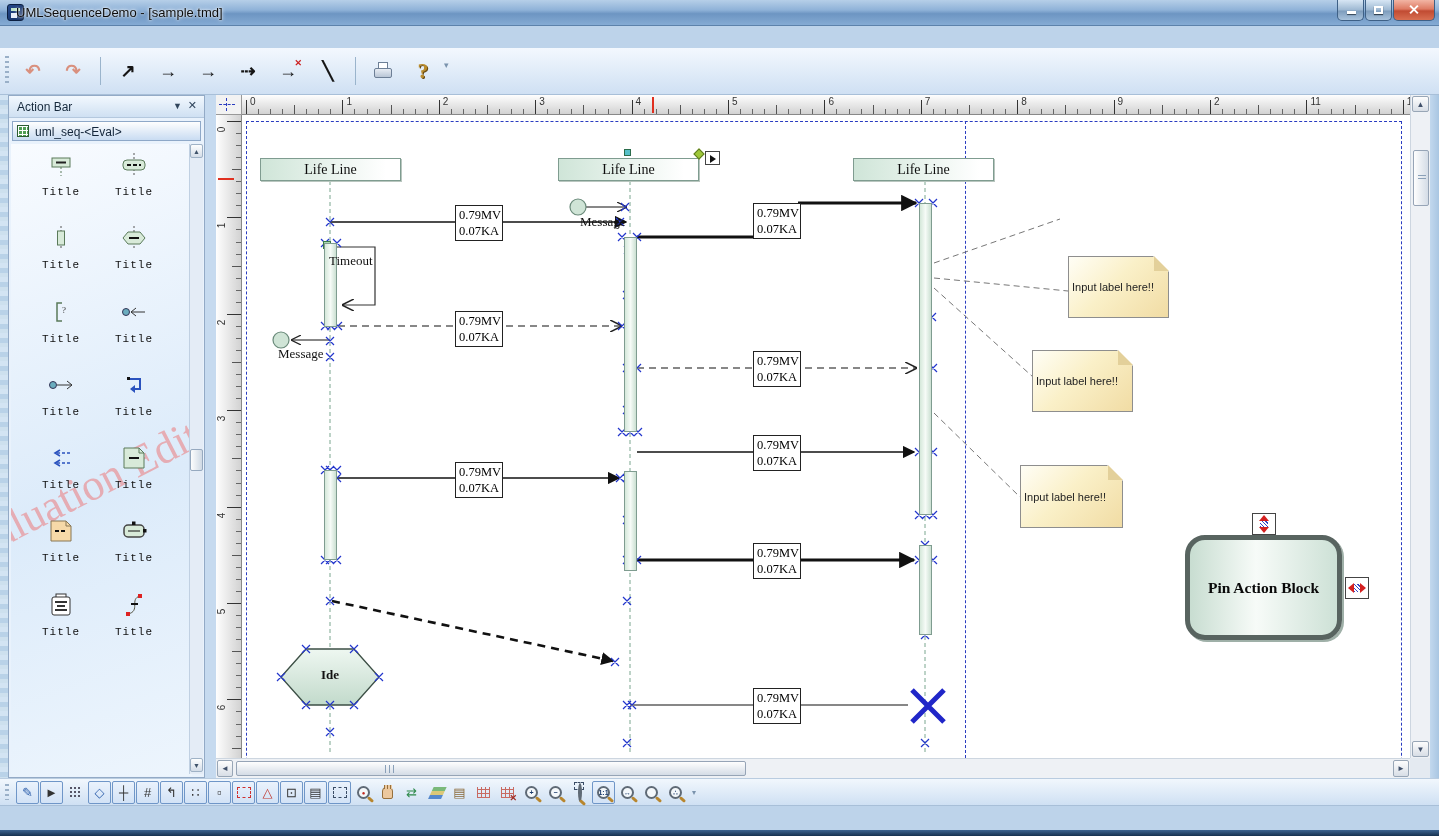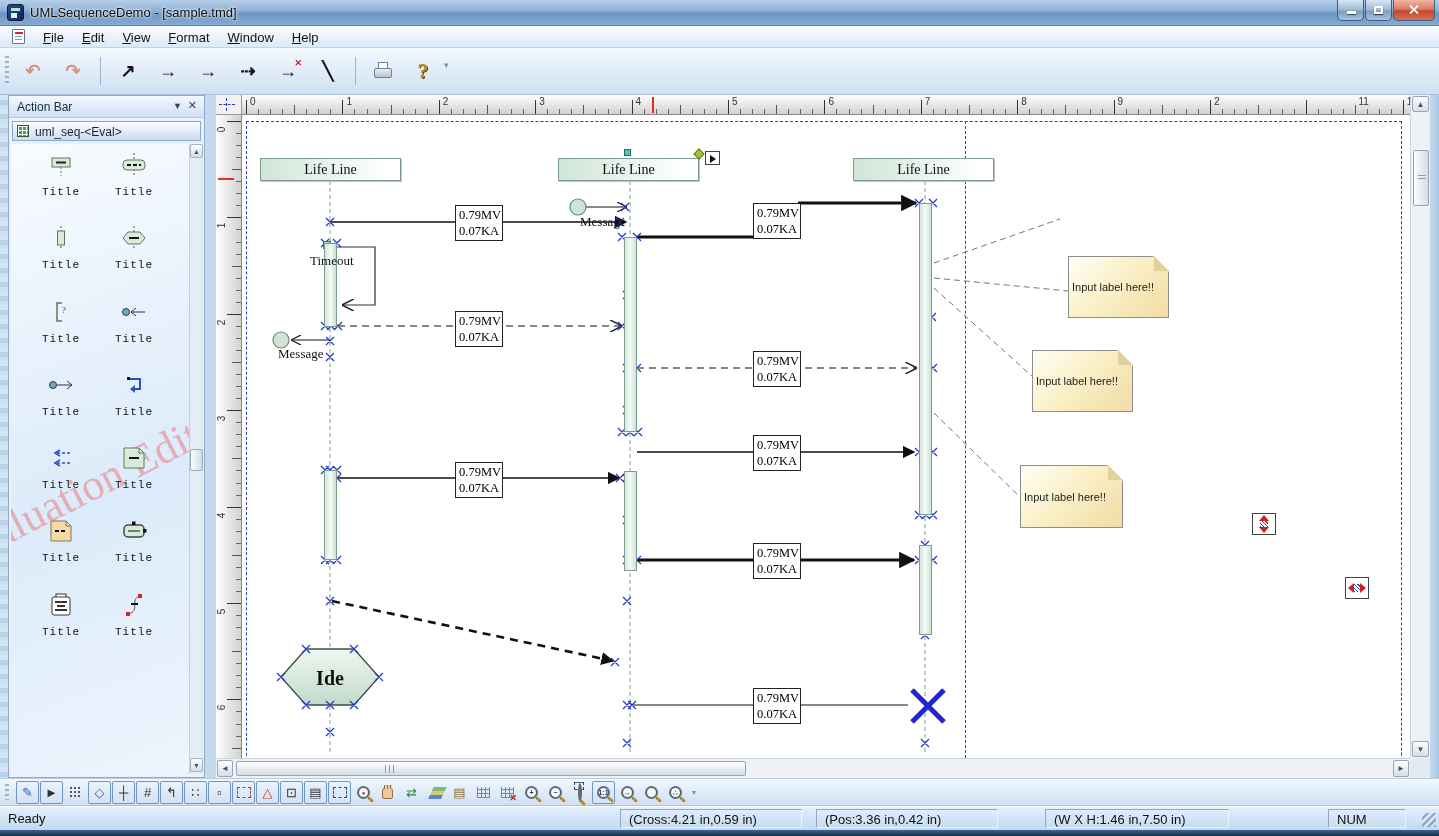--- a/index.html
+++ b/index.html
@@ -8,21 +8,21 @@
        font-family:"Liberation Sans",sans-serif;background:#bdd3ea;}
 
   
   .titlebar{position:absolute;left:0;top:0;width:1439px;height:26px;
     background:linear-gradient(180deg,#b6cfe8 0%,#8fb2d8 40%,#6d95c2 55%,#85abd4 100%);
     border-bottom:1px solid #5d82ab;}
   .app-icon{position:absolute;left:7px;top:4px;width:17px;height:17px;border-radius:3px;
     background:linear-gradient(135deg,#274a8c,#0e2a5c);border:1px solid #0a1e40;}
   .app-icon::before{content:'';position:absolute;left:3px;top:3px;width:9px;height:3px;background:#bfe4c8;}
   .app-icon::after{content:'';position:absolute;left:3px;top:8px;width:6px;height:5px;background:#e8eef8;}
-  .title-text{position:absolute;left:30px;top:5px;font-size:13px;color:#0c0c0c;
+  .title-text{position:absolute;left:16px;top:5px;font-size:13px;color:#0c0c0c;
     text-shadow:0 0 4px #fff,0 0 2px #fff;}
   .wbtn{position:absolute;top:0;height:21px;border:1px solid #3e6086;border-top:none;
     border-radius:0 0 5px 5px;}
   .wbtn-min{left:1337px;width:27px;background:linear-gradient(180deg,#d7e6f4,#9db8d2 50%,#7d9cbc 55%,#a8c2dc);}
   .wbtn-max{left:1365px;width:27px;background:linear-gradient(180deg,#d7e6f4,#9db8d2 50%,#7d9cbc 55%,#a8c2dc);}
   .wbtn-close{left:1393px;width:42px;background:linear-gradient(180deg,#f2b5a4,#de7a63 45%,#c14b32 55%,#d86f52);}
   .g-min{position:absolute;left:50%;bottom:6px;width:9px;height:3px;margin-left:-4px;background:#fff;box-shadow:0 1px 1px #345;}
   .g-max{position:absolute;left:50%;top:6px;width:9px;height:8px;margin-left:-5px;border:2px solid #fff;box-shadow:0 1px 1px #345;}
   .g-x{position:absolute;left:50%;top:50%;width:11px;height:11px;margin:-6px 0 0 -6px;}
   .g-x::before,.g-x::after{content:'';position:absolute;left:5px;top:0;width:2px;height:11px;background:#fff;}
@@ -149,21 +149,21 @@
   .mlabel span{display:block;}
   .dtext{position:absolute;font-family:"Liberation Serif",serif;font-size:13px;color:#101010;white-space:nowrap;}
   .note{position:absolute;border:1px solid #8e8e8e;
     background:linear-gradient(135deg,#fffef6 0%,#faf0c8 45%,#f1dca4 100%);
     display:flex;align-items:center;font-family:"Liberation Sans",sans-serif;font-size:11px;color:#222;
     padding-left:3px;}
   .note .fold{position:absolute;top:-1px;right:-1px;width:0;height:0;
     border-top:16px solid #fff;border-left:16px solid transparent;}
   .note .foldline{position:absolute;top:-1px;right:-1px;width:0;height:0;
     border-bottom:15px solid #e3d09a;border-right:15px solid transparent;margin:0;}
-  .hex-label{position:absolute;font-family:"Liberation Serif",serif;font-weight:bold;font-size:20px;color:#111;}
+  .hex-label{position:absolute;font-family:"Liberation Serif",serif;font-weight:bold;font-size:13px;color:#111;}
   .pinblock{position:absolute;left:943px;top:420px;width:157px;height:105px;border:5px solid #586460;border-radius:20px;
     background:linear-gradient(90deg,#c8ddd1,#f7fbf8 45%,#cde1d6);
     display:flex;align-items:center;justify-content:center;
     font-family:"Liberation Serif",serif;font-weight:bold;font-size:15.5px;color:#0a0a0a;
     box-shadow:2px 2px 0 #9fb0a8;}
   .pin{position:absolute;width:24px;height:22px;background:#fff;border:1px solid #444;
     display:flex;align-items:center;justify-content:center;}
   .pin-v{flex-direction:column;gap:0;}
   .tri-u{width:0;height:0;border-left:5px solid transparent;border-right:5px solid transparent;border-bottom:6px solid #d42020;}
   .tri-d{width:0;height:0;border-left:5px solid transparent;border-right:5px solid transparent;border-top:6px solid #d42020;}
@@ -244,40 +244,20 @@
         <span class="g-min"></span>
       </span>
     <span class="wbtn wbtn-max">
         <span class="g-max"></span>
       </span>
     <span class="wbtn wbtn-close">
         <span class="g-x"></span>
       </span>
   </div>
 
-  <div class="menubar">
-    <span class="doc-icon"></span>
-    <span class="menu-items" id="menu-items">
-        <span class="menu-item">File</span>
-        <span class="menu-item">Edit</span>
-        <span class="menu-item">View</span>
-        <span class="menu-item">Format</span>
-        <span class="menu-item">Window</span>
-        <span class="menu-item">Help</span>
-      </span>
-    <span class="mdibtn mdi-min">
-        <span class="g-mmin"></span>
-      </span>
-    <span class="mdibtn mdi-res">
-        <span class="g-mres"></span>
-      </span>
-    <span class="mdibtn mdi-close">
-        <span class="g-mx"></span>
-      </span>
-  </div>
 
   <div class="toolbar">
     <span class="grip"></span>
     <span class="tb-row" id="tb-main">
         <span class="tb-btn disabled">↶</span>
         <span class="tb-btn disabled">↷</span>
         <span class="tb-sep"></span>
         <span class="tb-btn">↗</span>
         <span class="tb-btn">→</span>
         <span class="tb-btn">→</span>
@@ -401,21 +381,21 @@
       <span class="rnum" style="left: 104.4px;">1</span>
       <span class="rnum" style="left: 200.8px;">2</span>
       <span class="rnum" style="left: 297.2px;">3</span>
       <span class="rnum" style="left: 393.6px;">4</span>
       <span class="rnum" style="left: 490px;">5</span>
       <span class="rnum" style="left: 586.4px;">6</span>
       <span class="rnum" style="left: 682.8px;">7</span>
       <span class="rnum" style="left: 779.2px;">8</span>
       <span class="rnum" style="left: 875.6px;">9</span>
       <span class="rnum" style="left: 972px;">2</span>
-      <span class="rnum" style="left: 1068.4px; margin-left: 48px;">11</span>
+      <span class="rnum" style="left: 1068.4px;">11</span>
       <span class="rnum" style="left: 1164.8px;">12</span>
     </div>
   <div class="vruler" id="vruler">
     <div class="vticks">
         <div class="vt1"></div>
         <div class="vt2"></div>
         <div class="vt3"></div>
       </div>
     <div class="vred" style="top:63px"></div>
   <span class="vnum" style="top: 9px;">0</span>
@@ -526,39 +506,42 @@
       <span>0.79MV</span>
         <span>0.07KA</span>
       </div>
     <div class="mlabel" style="left:511px;top:573px">
       <span>0.79MV</span>
         <span>0.07KA</span>
       </div>
 
     <div class="dtext" style="left:338px;top:99px">Message</div>
     <div class="dtext" style="left:36px;top:231px">Message</div>
-    <div class="dtext" style="left:68px;top:138px">Timeout</div>
+    <div class="dtext" style="left:87px;top:138px">Timeout</div>
     <div class="hex-label" style="left:58px;top:552px;width:60px;text-align:center">Ide</div>
 
     <div class="note" style="left:826px;top:141px;width:101px;height:62px">
       <span class="fold"></span>
         <span class="foldline"></span>
       <span>Input label here!!</span>
       </div>
     <div class="note" style="left:790px;top:235px;width:101px;height:62px">
       <span class="fold"></span>
         <span class="foldline"></span>
       <span>Input label here!!</span>
       </div>
     <div class="note" style="left:778px;top:350px;width:103px;height:63px">
       <span class="fold"></span>
         <span class="foldline"></span>
       <span>Input label here!!</span>
       </div>
 
+    <div class="pinblock">
+      <span>Pin Action Block</span>
+      </div>
     <div class="pin pin-v" style="left:1010px;top:398px">
       <span class="tri-u"></span>
         <span class="hatch-v"></span>
         <span class="tri-d"></span>
       </div>
     <div class="pin" style="left:1103px;top:462px">
       <span class="tri-l"></span>
         <span class="hatch-h"></span>
         <span class="tri-r"></span>
       </div>
@@ -653,22 +636,14 @@
         </span>
         <span class="bt-btn">
           <span class="k-mag">
             <span class="sub ">∴</span>
           </span>
         </span>
         <span class="bt-chevron">▾</span>
       </span>
   </div>
 
-  <div class="statusbar">
-    <span class="sb-ready">Ready</span>
-    <span class="sb-panel" style="left:620px;width:182px">(Cross:4.21 in,0.59 in)</span>
-    <span class="sb-panel" style="left:816px;width:182px">(Pos:3.36 in,0.42 in)</span>
-    <span class="sb-panel" style="left:1045px;width:184px">(W X H:1.46 in,7.50 in)</span>
-    <span class="sb-panel" style="left:1328px;width:78px">NUM</span>
-    <span class="sb-grip"></span>
-  </div>
   <div class="bottom-edge"></div>
 </div>
 
 </body></html>

